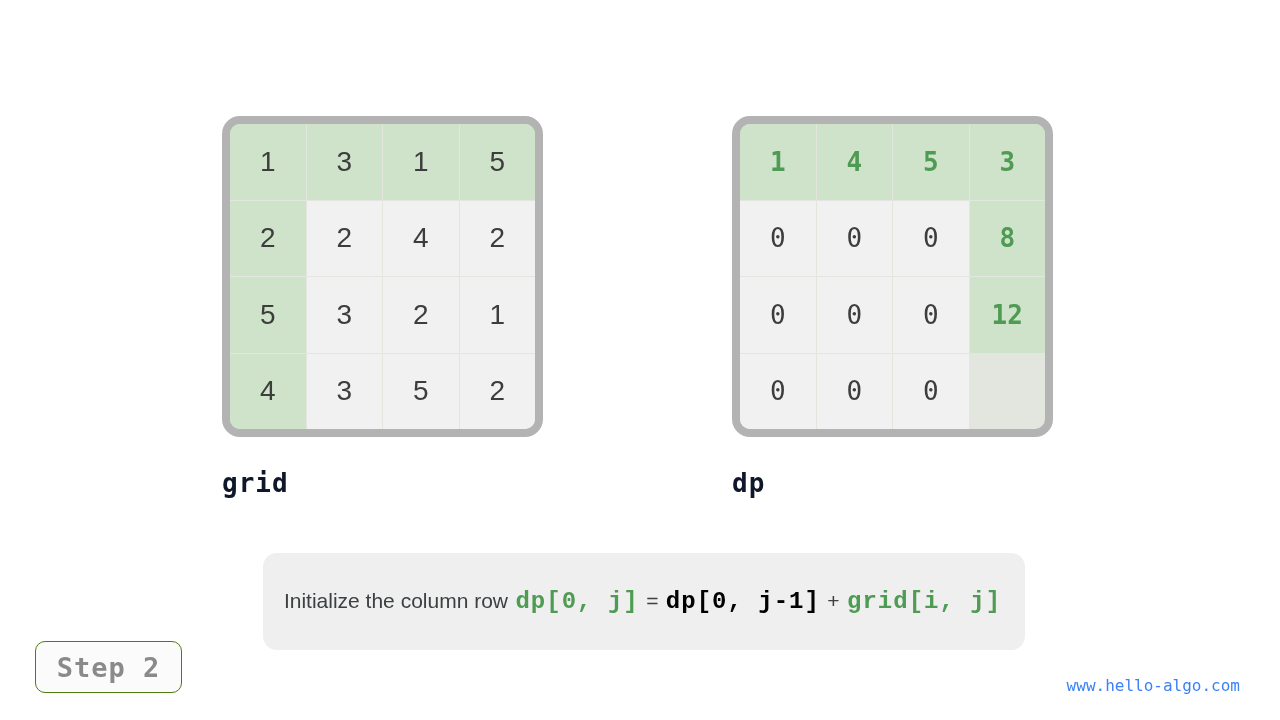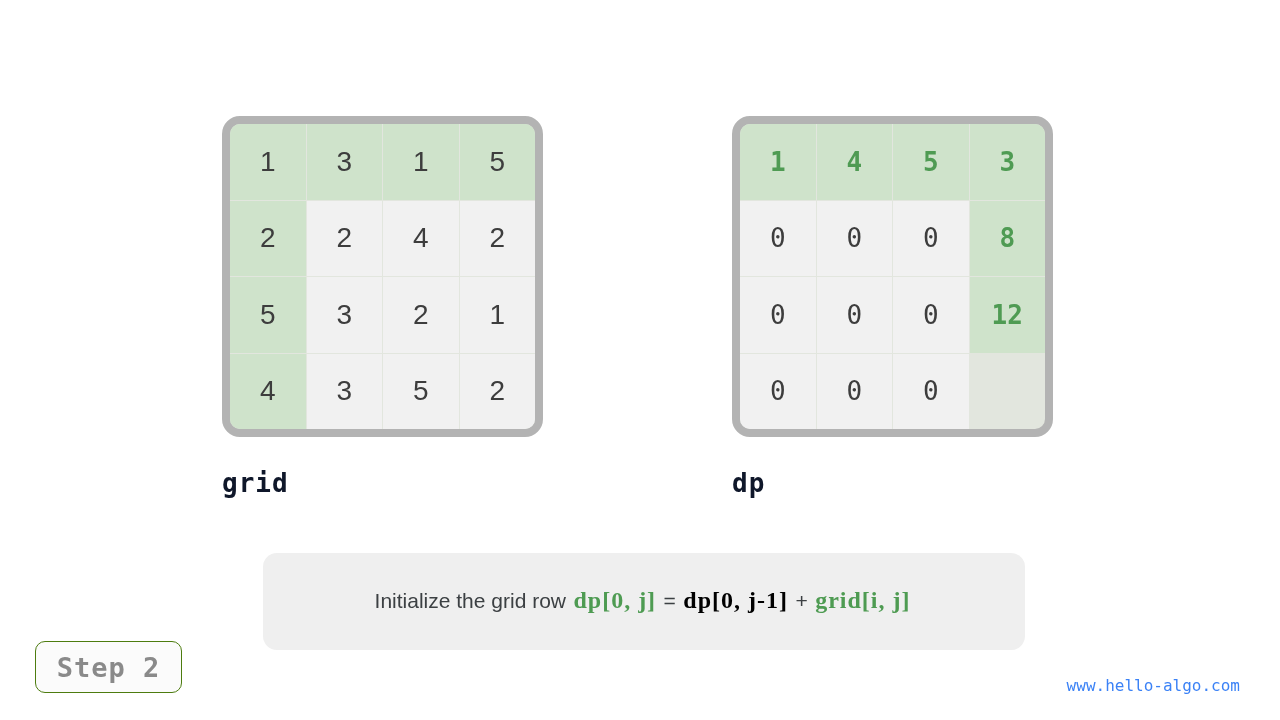--- a/index.html
+++ b/index.html
@@ -44,21 +44,21 @@
     position:absolute;left:263px;top:553px;width:762px;height:97px;
     background:#efefef;border-radius:14px;
     display:flex;flex-direction:column;justify-content:center;
     text-align:center;
   }
   .cap-line{line-height:45px;white-space:nowrap;}
   .cap-text,.cap-op{
     font-size:21px;color:#3c4043;
   }
   .code{
-    font-family:Liberation Serif, serif;font-weight:bold;
+    font-family:Liberation Mono, monospace;font-weight:bold;
     font-size:24px;letter-spacing:1px;margin:0 3px;
   }
   .code.green{color:#4e9b52;}
   .code.blue-azure{color:#000000;}
   .code.blue-royal{color:#3f57d4;}
   
   .step-badge{
     position:absolute;left:35px;top:641px;width:147px;height:52px;
     background:#fbfbfb;border:1px solid #4d7c0f;border-radius:10px;
     box-sizing:border-box;
@@ -115,21 +115,21 @@
     <div class="cell">0</div>
     <div class="cell">0</div>
   </div>
 </div>
 
 <div class="matrix-label left">grid</div>
 <div class="matrix-label right">dp</div>
 
 <div class="caption">
   <div class="cap-line">
-    <span class="cap-text">Initialize the grid row</span>
+    <span class="cap-text">Initialize the column row</span>
     <span class="code green">dp[0, j]</span>
     <span class="cap-op">=</span>
     <span class="code blue-azure">dp[0, j-1]</span>
     <span class="cap-op">+</span>
     <span class="code green">grid[i, j]</span>
   </div>
 </div>
 
 <div class="step-badge">Step 2</div>
 

